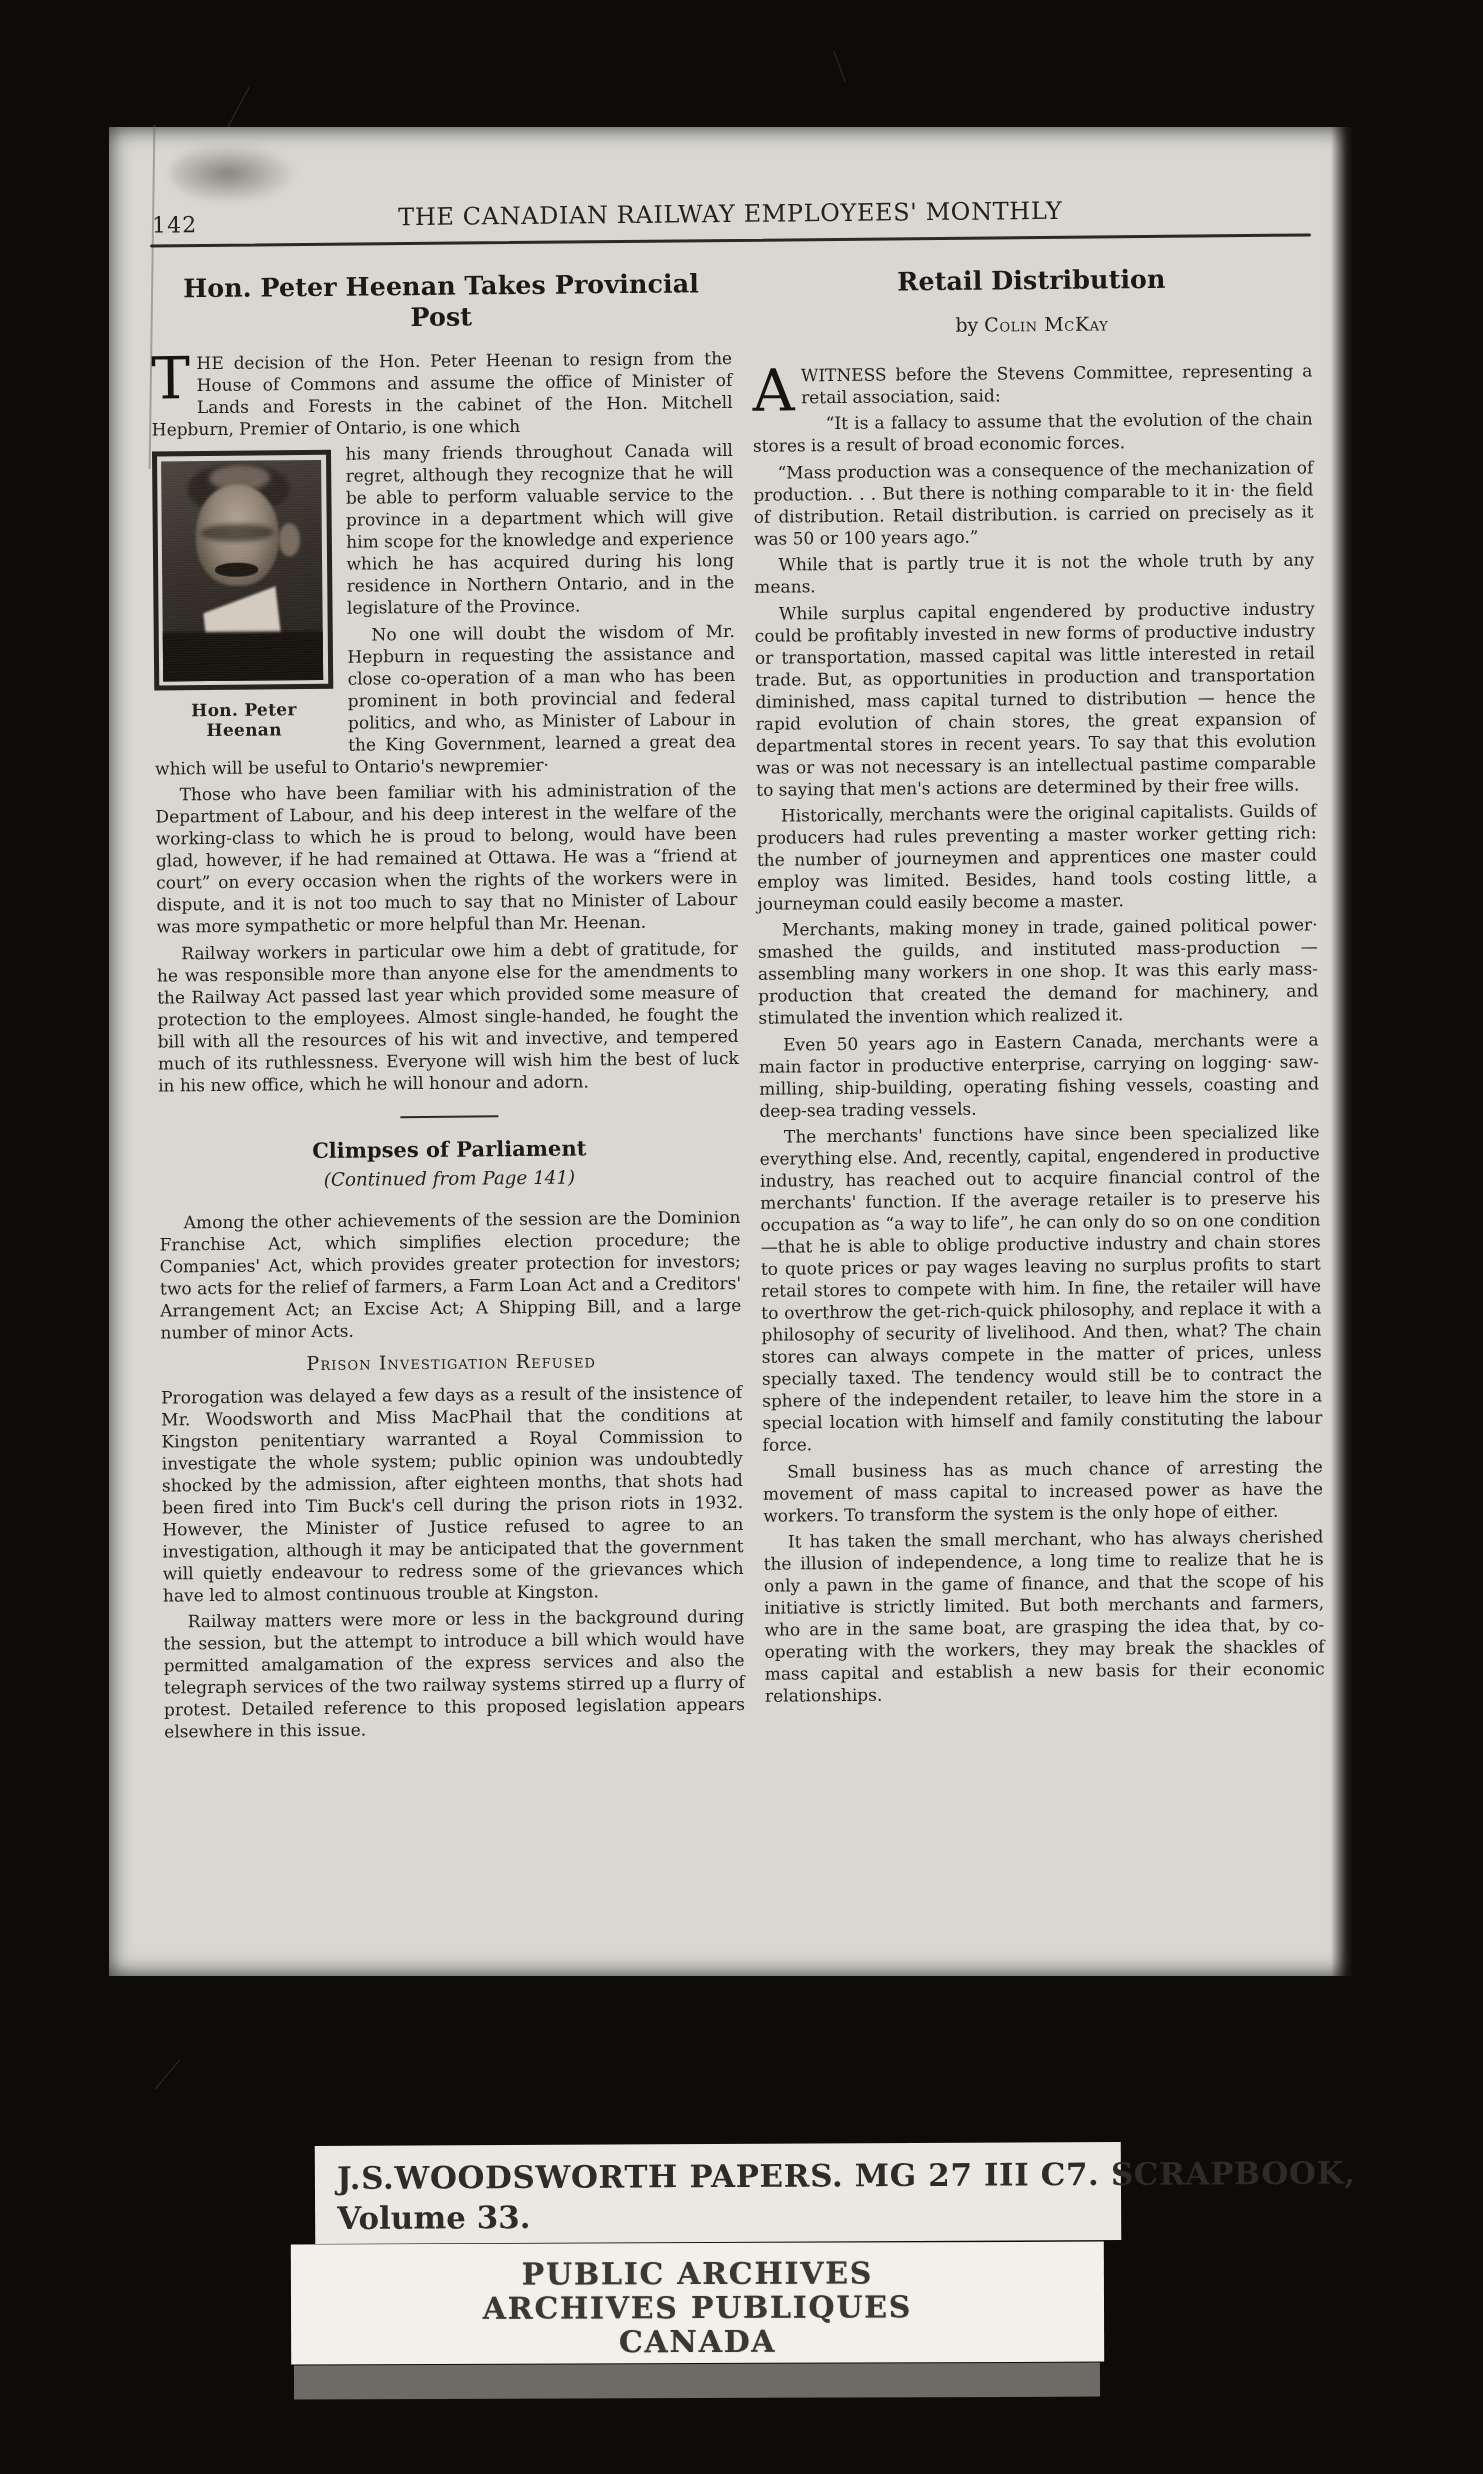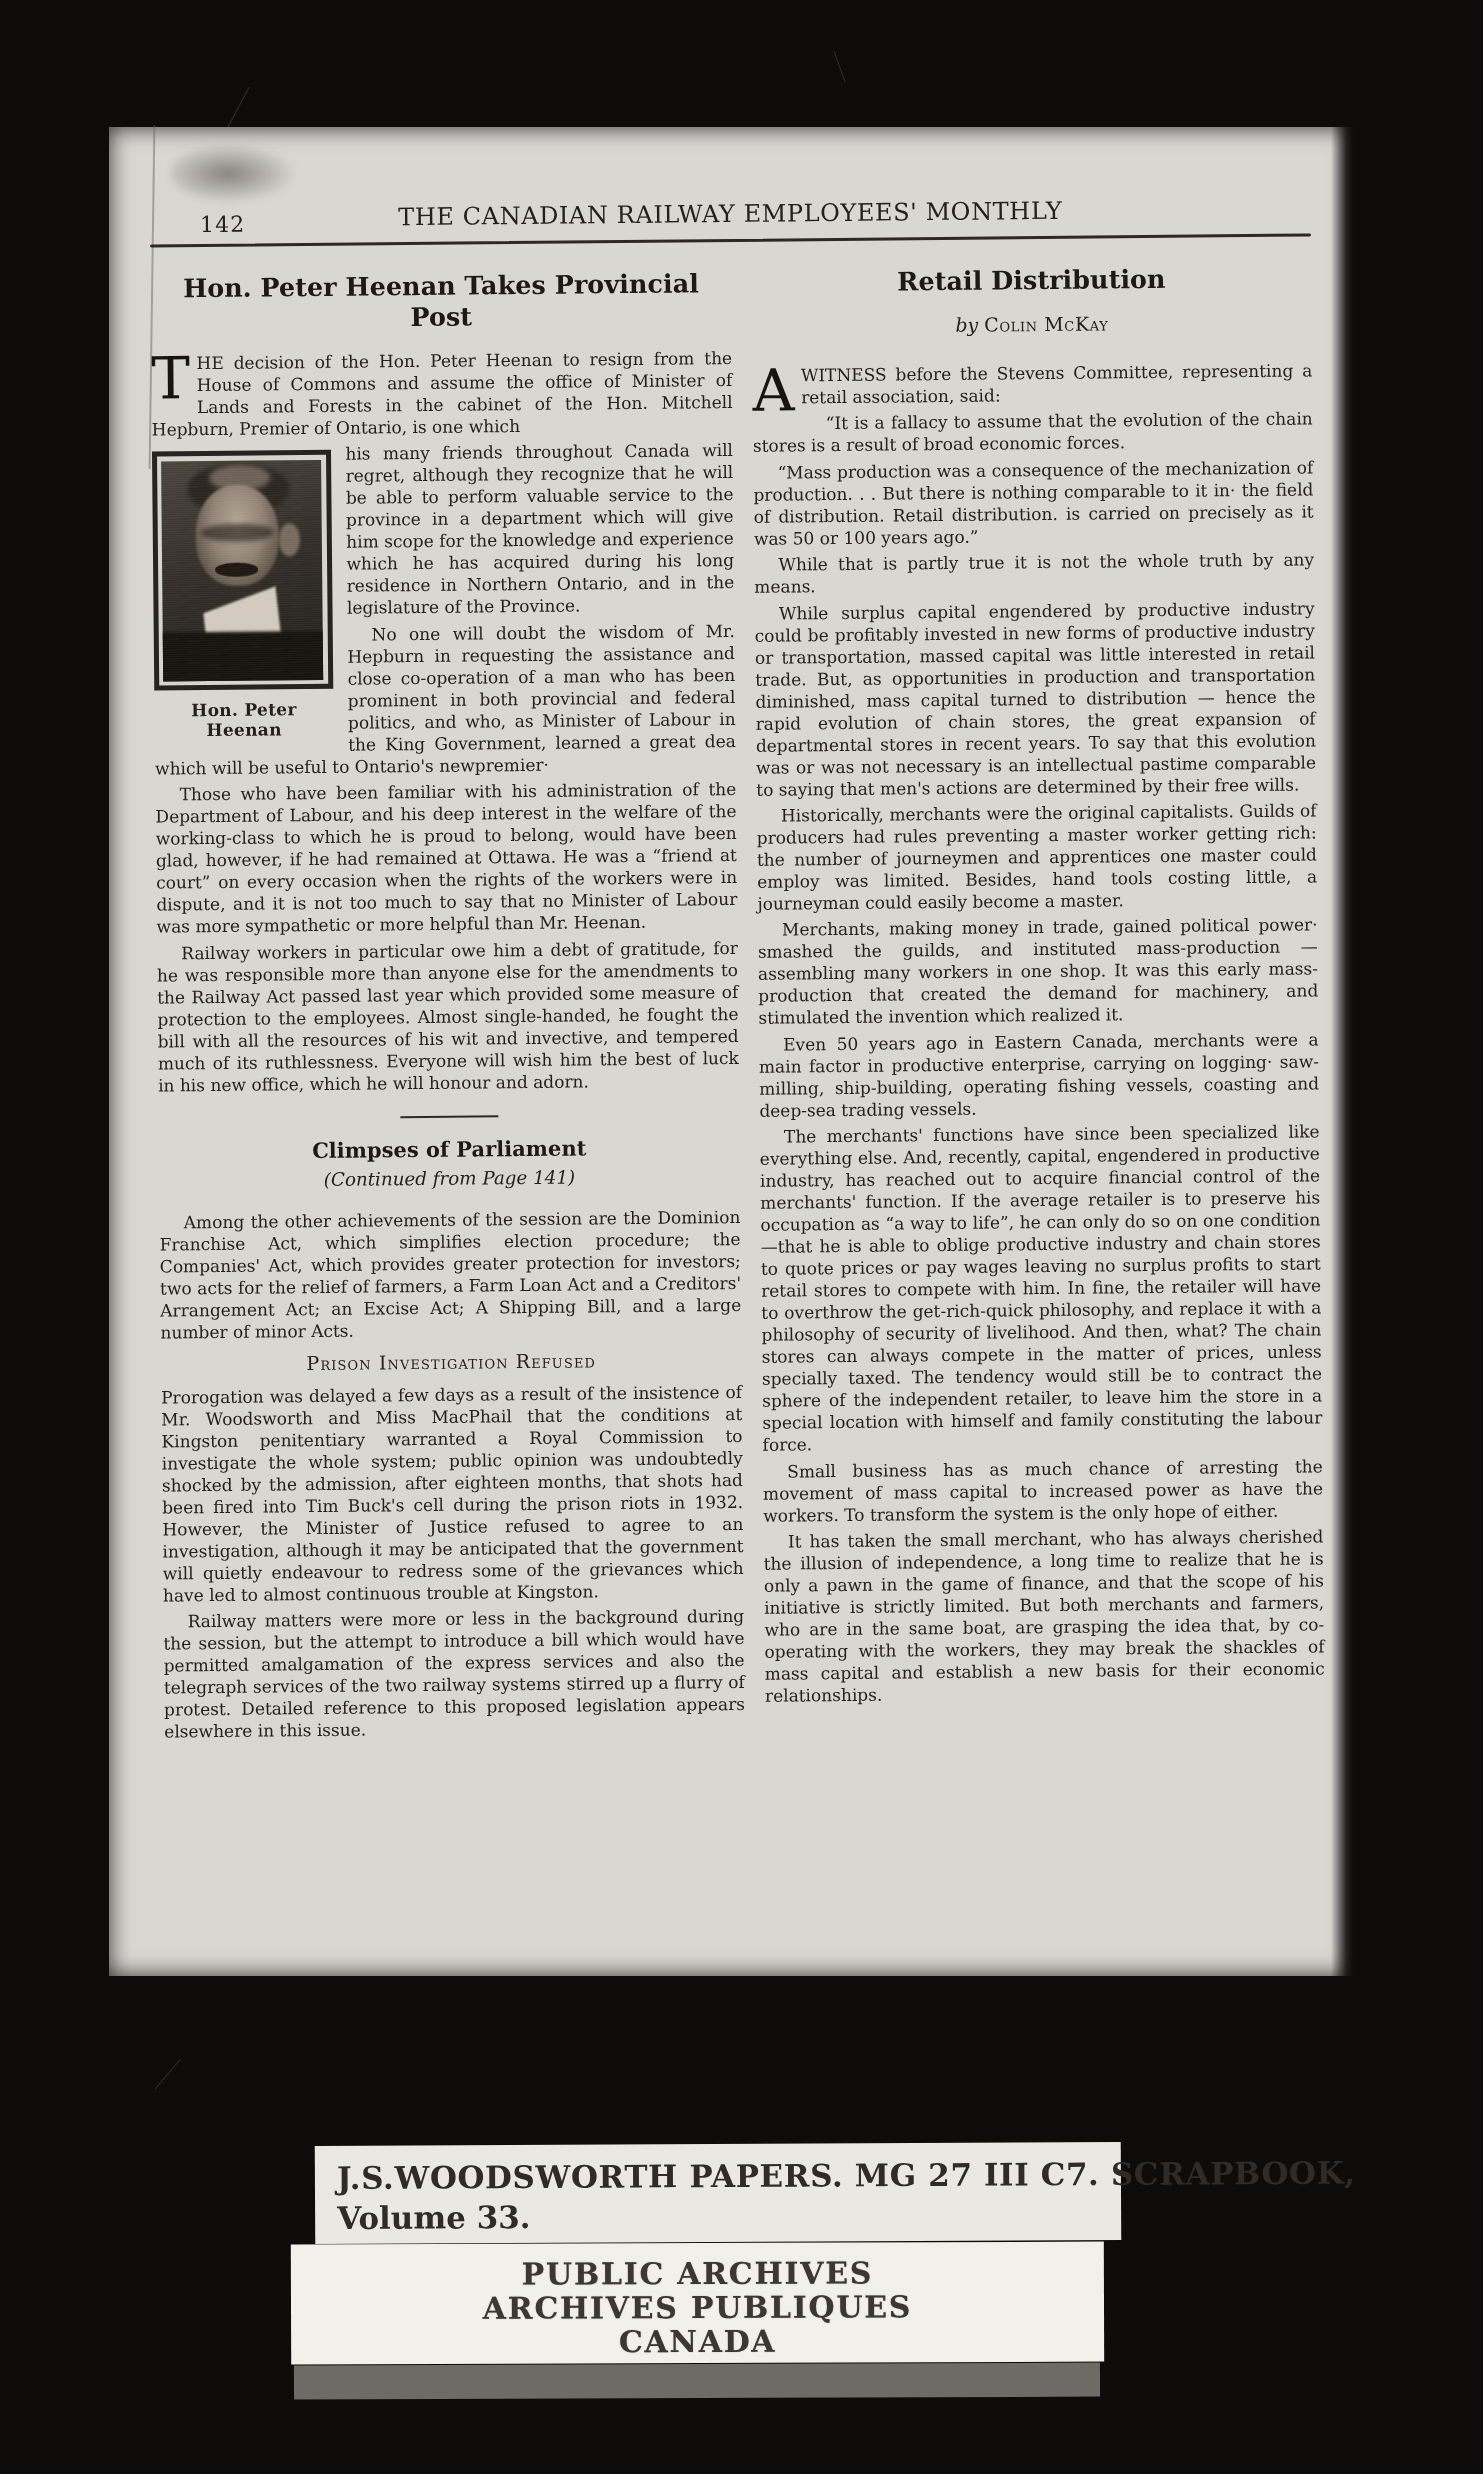--- a/index.html
+++ b/index.html
@@ -5,21 +5,21 @@
   html,body{margin:0;padding:0;background:#0d0c0b;width:1484px;height:2475px;position:relative;overflow:hidden;font-family:"DejaVu Serif",serif;}
   .scratch{position:absolute;background:rgba(255,255,255,0.14);pointer-events:none;}
   
   .scan-page{position:absolute;left:109px;top:127px;width:1244px;height:1849px;background:#d8d7d2;box-shadow:0 0 22px rgba(0,0,0,0.8) inset;}
   .scan-page .edge-shadow{position:absolute;right:0;top:0;width:22px;height:100%;background:linear-gradient(to right,rgba(15,13,12,0) 0%,rgba(15,13,12,0.85) 70%,#0f0d0c 100%);}
   .smudge{position:absolute;left:61px;top:15.6px;width:128px;height:61px;border-radius:50%;background:radial-gradient(ellipse at 45% 50%,rgba(70,65,60,0.55),rgba(70,65,60,0) 70%);filter:blur(3.3px);}
   .crack{position:absolute;left:42px;top:-2.2px;width:1.7px;height:344px;background:rgba(95,90,84,0.45);transform:rotate(0.8deg);filter:blur(0.6px);}
   .page-content{position:absolute;left:0;top:0;right:0;bottom:0;padding:32px 36px 0 47px;transform:rotate(-0.55deg);transform-origin:50% 40%;color:#24211d;}
   
   .header-row{position:relative;height:88px;}
-  .page-number{position:absolute;left:2.2px;top:48px;font-size:22px;letter-spacing:1.1px;padding-left:48px;}
+  .page-number{position:absolute;left:2.2px;top:48px;font-size:22px;letter-spacing:1.1px;}
   .journal-title{text-align:center;padding-top:41px;font-size:24px;letter-spacing:0.6px;white-space:nowrap;}
   .header-rule{height:3.3px;background:#2c2824;margin-top:11px;border-radius:1.7px;}
   
   .columns{display:flex;gap:20px;margin-top:19px;}
   .col-left{width:581px;flex:none;}
   .col-right{flex:1;min-width:0;}
   .article-title{font-size:25.5px;font-weight:bold;text-align:center;line-height:1.22;margin:2.2px 16.7px 16.7px;color:#1c1916;}
   p.body{font-size:17px;line-height:22px;text-align:justify;margin:0 0 4.4px;text-indent:24.4px;}
   p.flush{text-indent:0;}
   .dropcap{float:left;font-size:58px;line-height:47px;padding:3.3px 6.7px 0 0;color:#17140f;}
@@ -37,21 +37,21 @@
   .photo .suit{position:absolute;left:-6%;bottom:-4%;width:115%;height:26%;background:#16130f;filter:blur(1.7px);}
   .photo .grain{position:absolute;left:0;top:0;right:0;bottom:0;background:repeating-linear-gradient(0deg,rgba(255,255,255,0.035) 0 1.1px,rgba(0,0,0,0) 1.1px 2.2px);}
   .photo-caption{font-weight:bold;font-size:17px;margin-top:10px;text-align:center;letter-spacing:0.3px;}
   
   .divider{width:98px;height:2.8px;background:#2c2824;margin:22px auto 19px;}
   .section-title{font-size:21px;font-weight:bold;text-align:center;margin:0 0 5.6px;color:#1c1916;}
   .continued{font-size:18.3px;font-style:italic;text-align:center;margin:0 0 20px;}
   .subhead{font-variant:small-caps;font-size:19px;text-align:center;letter-spacing:1.1px;margin:10px 0 11px;color:#242019;}
   
   .byline{text-align:center;font-size:19px;margin:14.4px 0 27px;}
-  .byline .by{font-style:italic;}
+  .byline .by{}
   .byline .name{font-variant:small-caps;letter-spacing:0.6px;}
   .quote-indent{text-indent:24.4px;}
   
   .strip1{position:absolute;left:315px;top:2144px;width:806px;height:98px;background:#e9e8e3;transform:rotate(-0.3deg);padding:14.4px 0 0 22px;box-sizing:border-box;}
   .strip1 .l1{font-size:31px;font-weight:bold;color:#2e2b28;letter-spacing:0.6px;white-space:nowrap;}
   .strip1 .l2{font-size:31px;font-weight:bold;color:#2e2b28;margin-top:3.3px;}
   .strip2{position:absolute;left:291px;top:2243px;width:813px;height:120px;background:#f1f0eb;transform:rotate(-0.2deg);text-align:center;padding-top:14.4px;box-sizing:border-box;}
   .strip2 div{font-size:30px;font-weight:bold;color:#3b3833;letter-spacing:1.7px;line-height:34px;text-shadow:0 0 1.1px rgba(59,56,51,0.5);}
   .strip3{position:absolute;left:294px;top:2364px;width:806px;height:34px;background:#6d6b66;transform:rotate(-0.2deg);}
 </style>

